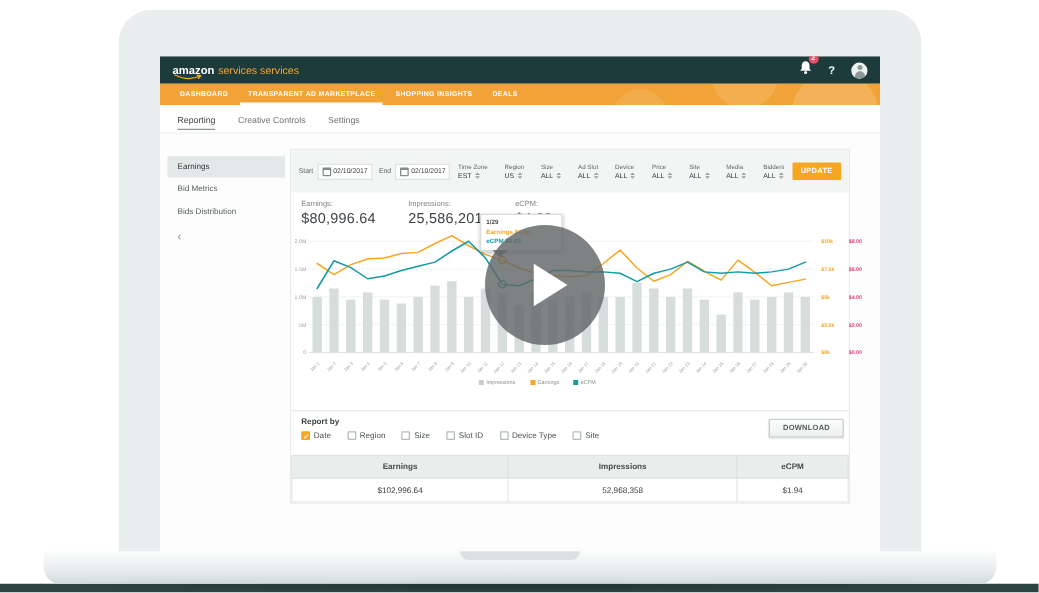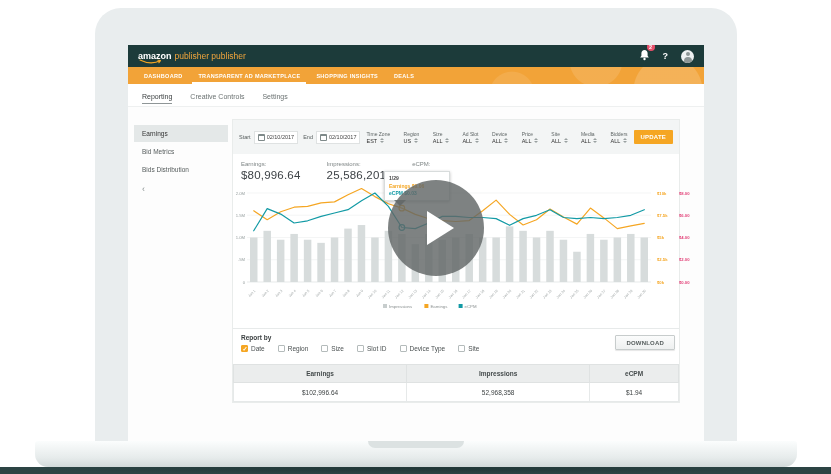--- a/index.html
+++ b/index.html
@@ -113,21 +113,21 @@
     <div class="screen">
 
       <div class="app-header">
         <div class="brand">
           <span class="logo-amazon">
             <span>amazon</span>
             <svg width="24" height="6" viewBox="0 0 24 6">
               <path d="M1 1 Q 12 6.5 21.5 1.6 M21.5 1.6 l-2.6 -0.4 M21.5 1.6 l-1.6 2.1" stroke="#f5a623" fill="none" stroke-width="1.1" stroke-linecap="round"></path>
             </svg>
           </span>
-          <span class="logo-suffix">publisher publisher</span>
+          <span class="logo-suffix">services services</span>
         </div>
         <div class="header-right">
           <span class="bell-wrap">
             <svg width="11" height="12" viewBox="0 0 11 12">
               <path d="M5.5 1 C3.6 1 2.4 2.4 2.4 4.2 V6.8 L1.2 8.6 H9.8 L8.6 6.8 V4.2 C8.6 2.4 7.4 1 5.5 1 Z" fill="#fff"></path>
               <circle cx="5.5" cy="10" r="1.2" fill="#fff"></circle>
             </svg>
             <span class="badge">2</span>
           </span>
           <span class="help">?</span>

